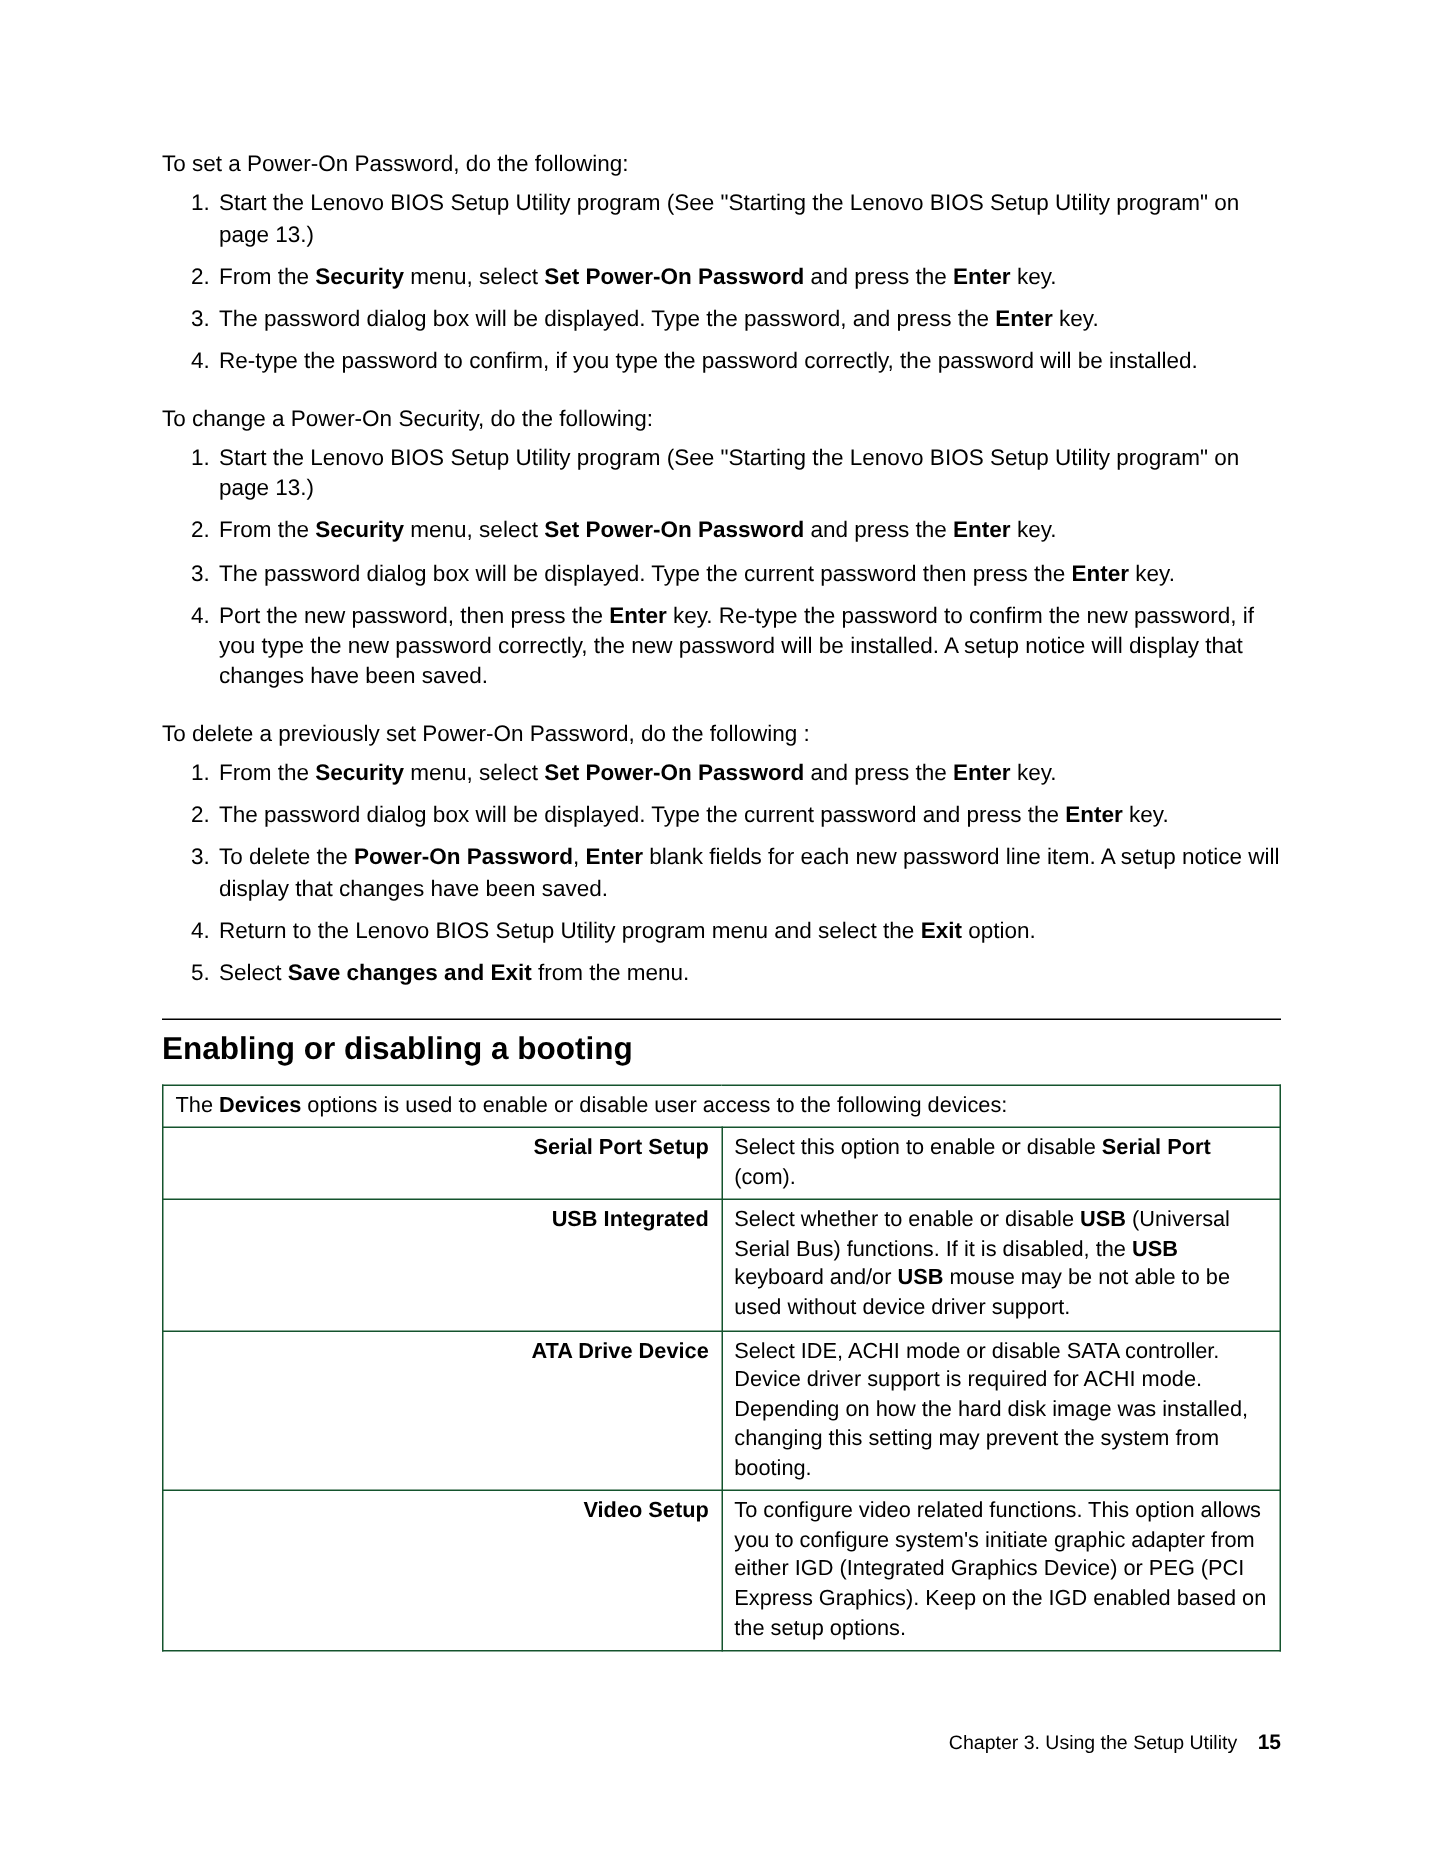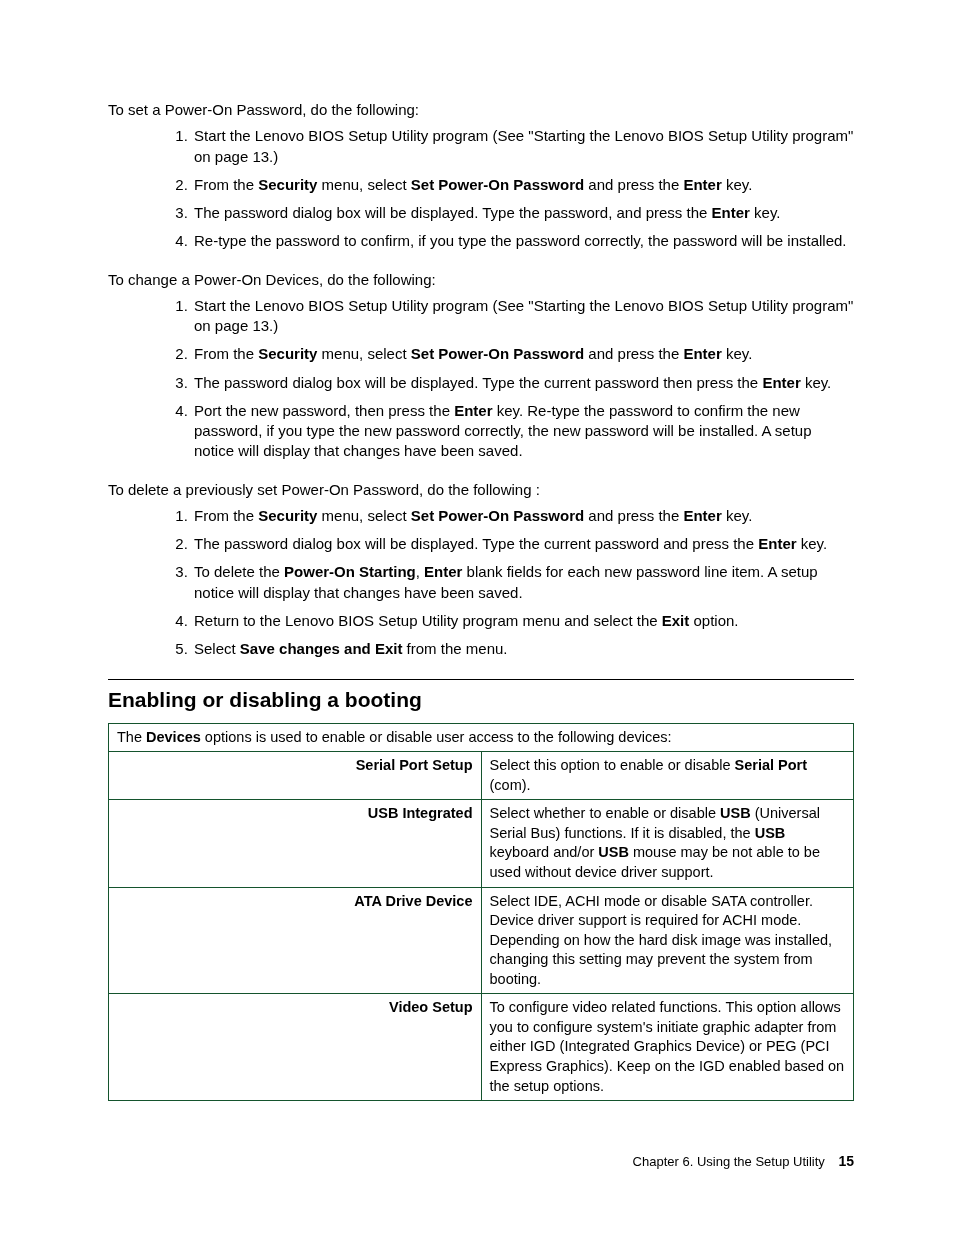--- a/index.html
+++ b/index.html
@@ -22,21 +22,20 @@
   .body-text {
     margin: 0 0 6px 0;
   }
   ol.numlist {
     margin: 4px 0 18px 0;
     padding-left: 36px;
   }
   ol.numlist > li {
     padding-left: 2px;
     margin-bottom: 8px;
-    margin-left: 48px;
   }
   ol.numlist > li:last-child { margin-bottom: 0; }
   hr.rule {
     border: none;
     border-top: 1px solid #000;
     margin: 20px 0 6px 0;
   }
   h2.section-heading {
     font-size: 21px;
     font-weight: bold;
@@ -81,33 +80,33 @@
 <div class="page">
 
   <p class="body-text">To set a Power-On Password, do the following:</p>
   <ol class="numlist">
     <li><span>Start the Lenovo BIOS Setup Utility program (See "Starting the Lenovo BIOS Setup Utility program" on page 13.)</span></li>
     <li><span>From the </span><span class="b">Security</span><span> menu, select </span><span class="b">Set Power-On Password</span><span> and press the </span><span class="b">Enter</span><span> key.</span></li>
     <li><span>The password dialog box will be displayed. Type the password, and press the </span><span class="b">Enter</span><span> key.</span></li>
     <li><span>Re-type the password to confirm, if you type the password correctly, the password will be installed.</span></li>
   </ol>
 
-  <p class="body-text">To change a Power-On Devices, do the following:</p>
+  <p class="body-text">To change a Power-On Security, do the following:</p>
   <ol class="numlist">
     <li><span>Start the Lenovo BIOS Setup Utility program (See "Starting the Lenovo BIOS Setup Utility program" on page 13.)</span></li>
     <li><span>From the </span><span class="b">Security</span><span> menu, select </span><span class="b">Set Power-On Password</span><span> and press the </span><span class="b">Enter</span><span> key.</span></li>
     <li><span>The password dialog box will be displayed. Type the current password then press the </span><span class="b">Enter</span><span> key.</span></li>
     <li><span>Port the new password, then press the </span><span class="b">Enter</span><span> key. Re-type the password to confirm the new password, if you type the new password correctly, the new password will be installed. A setup notice will display that changes have been saved.</span></li>
   </ol>
 
   <p class="body-text">To delete a previously set Power-On Password, do the following :</p>
   <ol class="numlist">
     <li><span>From the </span><span class="b">Security</span><span> menu, select </span><span class="b">Set Power-On Password</span><span> and press the </span><span class="b">Enter</span><span> key.</span></li>
     <li><span>The password dialog box will be displayed. Type the current password and press the </span><span class="b">Enter</span><span> key.</span></li>
-    <li><span>To delete the </span><span class="b">Power-On Starting</span><span>, </span><span class="b">Enter</span><span> blank fields for each new password line item. A setup notice will display that changes have been saved.</span></li>
+    <li><span>To delete the </span><span class="b">Power-On Password</span><span>, </span><span class="b">Enter</span><span> blank fields for each new password line item. A setup notice will display that changes have been saved.</span></li>
     <li><span>Return to the Lenovo BIOS Setup Utility program menu and select the </span><span class="b">Exit</span><span> option.</span></li>
     <li><span>Select </span><span class="b">Save changes and Exit</span><span> from the menu.</span></li>
   </ol>
 
   <hr class="rule">
   <h2 class="section-heading">Enabling or disabling a booting</h2>
 
   <table class="device-table">
     <tbody>
         <tr>
@@ -128,17 +127,17 @@
       <td>Select IDE, ACHI mode or disable SATA controller. Device driver support is required for ACHI mode. Depending on how the hard disk image was installed, changing this setting may prevent the system from booting.</td>
     </tr>
     <tr>
       <td class="left">Video Setup</td>
       <td>To configure video related functions. This option allows you to configure system's initiate graphic adapter from either IGD (Integrated Graphics Device) or PEG (PCI Express Graphics). Keep on the IGD enabled based on the setup options.</td>
     </tr>
   </tbody>
     </table>
 
   <div class="footer">
-    <span>Chapter 6. Using the Setup Utility</span>
+    <span>Chapter 3. Using the Setup Utility</span>
     <span class="pg">15</span>
   </div>
 
 </div>
 
 </body></html>

